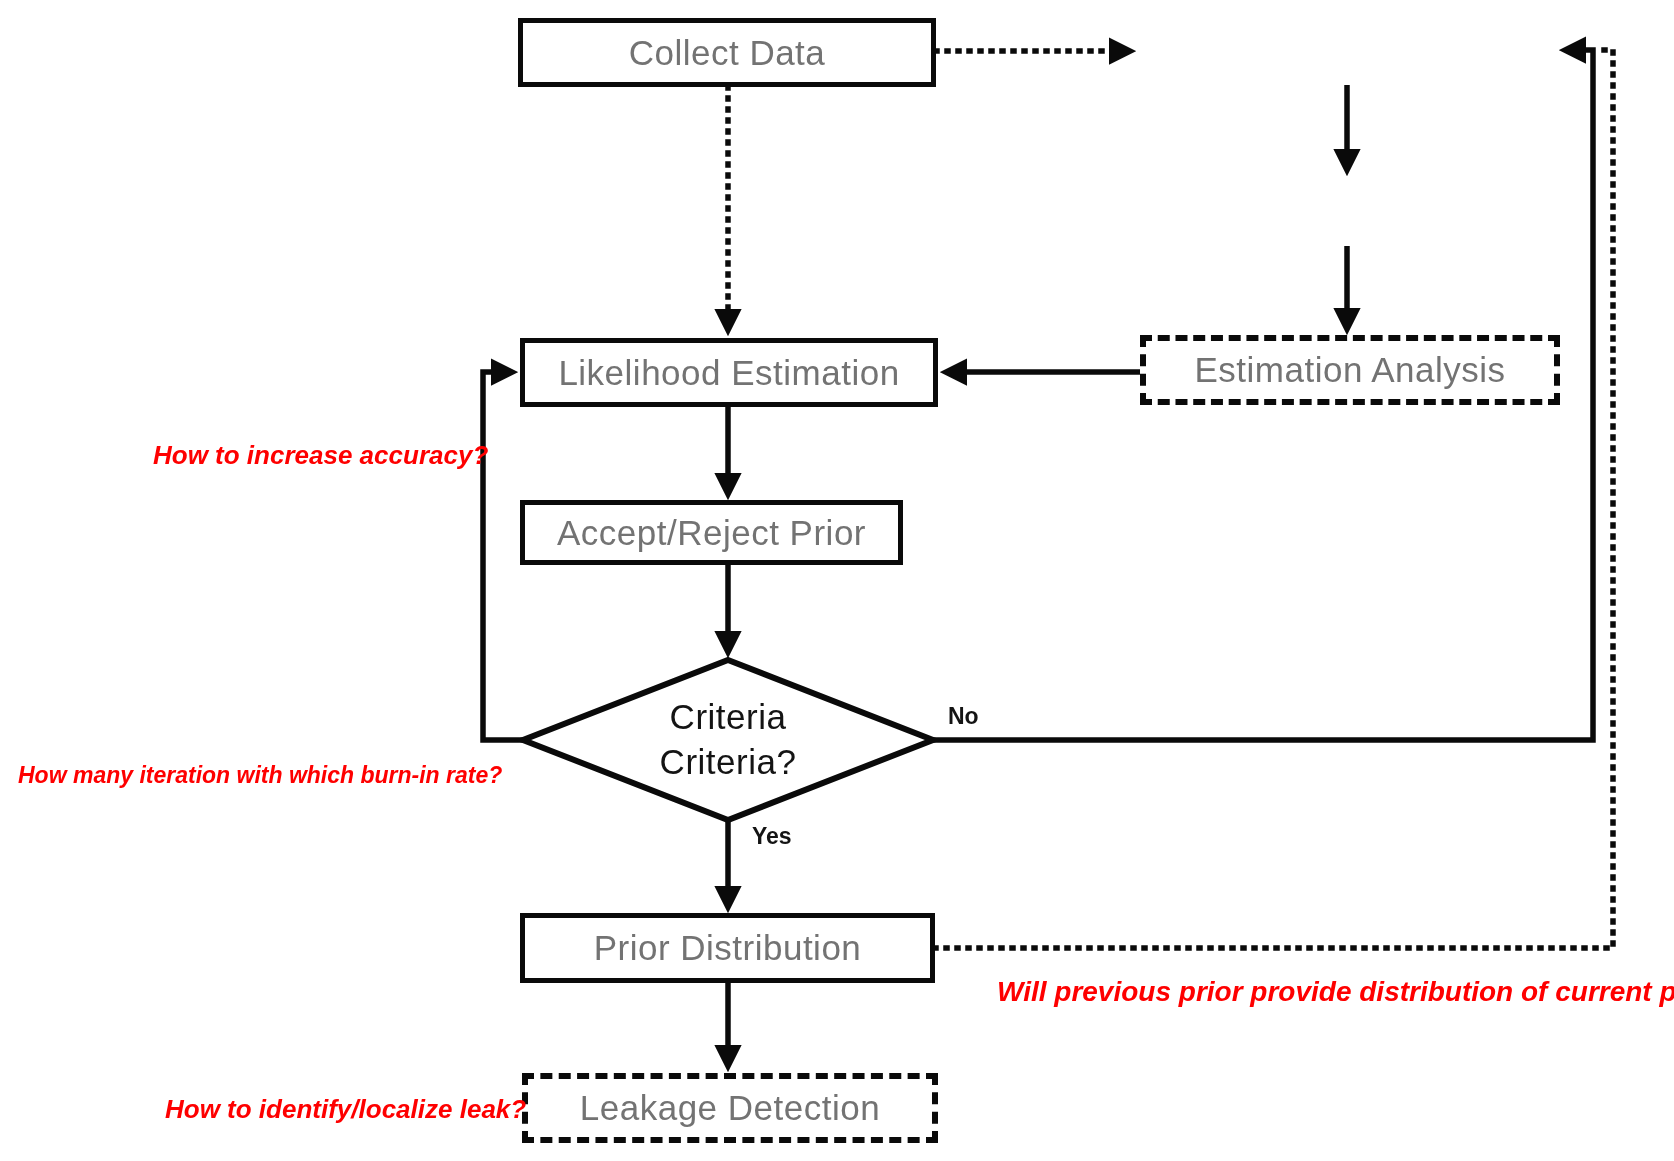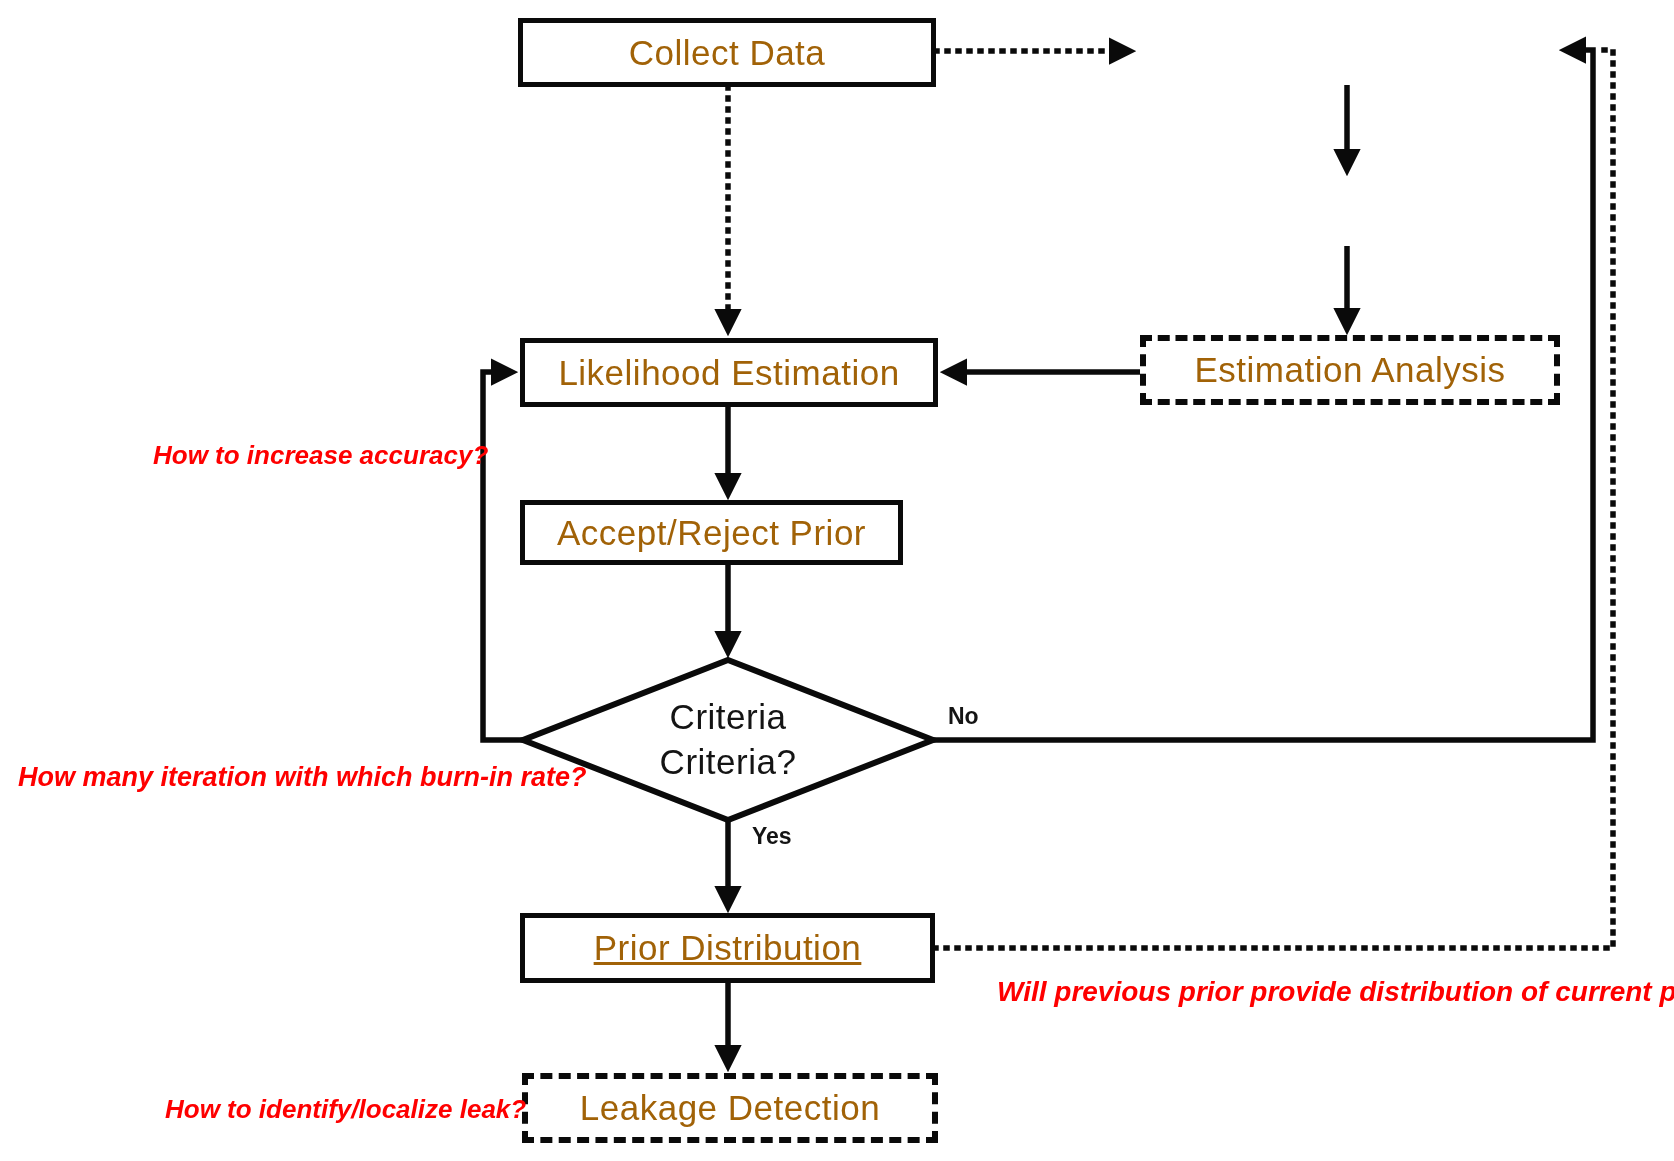--- a/index.html
+++ b/index.html
@@ -23,33 +23,33 @@
   }
   .node {
     position: absolute;
     box-sizing: border-box;
     background: #ffffff;
     border: 5px solid #0a0a0a;
     display: flex;
     align-items: center;
     justify-content: center;
     font-size: 35px;
-    color: #a16207;
+    color: #737373;
     letter-spacing: 0.5px;
     white-space: nowrap;
   }
   .node.dashed { border: 6px dashed #0a0a0a; }
 
   .n-collect      { left: 518px; top: 18px;   width: 418px; height: 69px; }
   .n-priorsetup   { left: 1138px; top: 16px;  width: 419px; height: 69px; }
   .n-updateinp    { left: 1140px; top: 176px; width: 418px; height: 70px; }
   .n-hydraulic    { left: 1140px; top: 335px; width: 420px; height: 70px; }
   .n-likelihood   { left: 520px; top: 338px;  width: 418px; height: 69px; }
   .n-acceptreject { left: 520px; top: 500px;  width: 383px; height: 65px; }
-  .n-priordist    { left: 520px; top: 913px;  width: 415px; height: 70px; text-decoration: underline; }
+  .n-priordist    { left: 520px; top: 913px;  width: 415px; height: 70px; }
   .n-leakage      { left: 522px; top: 1073px; width: 416px; height: 70px; }
 
   .diamond-label {
     position: absolute;
     left: 728px;
     top: 739px;
     transform: translate(-50%, -50%);
     text-align: center;
     font-size: 35px;
     line-height: 45px;
@@ -68,21 +68,21 @@
   .el-yes { left: 752px; top: 823px; }
 
   .annotation {
     position: absolute;
     font-weight: bold;
     font-style: italic;
     color: #fe0000;
     white-space: nowrap;
   }
   .a-accuracy { left: 153px; top: 440px;  font-size: 26px; }
-  .a-burnin   { left: 18px;  top: 762px;  font-size: 27px; }
+  .a-burnin   { left: 18px;  top: 762px;  font-size: 23px; }
   .a-previous { left: 997px; top: 976px;  font-size: 28px; }
   .a-leak     { left: 165px; top: 1094px; font-size: 26px; }
 </style>
 </head>
 <body>
 
 <div id="canvas">
 
   <svg id="wires" viewBox="0 0 1674 1161" xmlns="http://www.w3.org/2000/svg">
     <defs>

